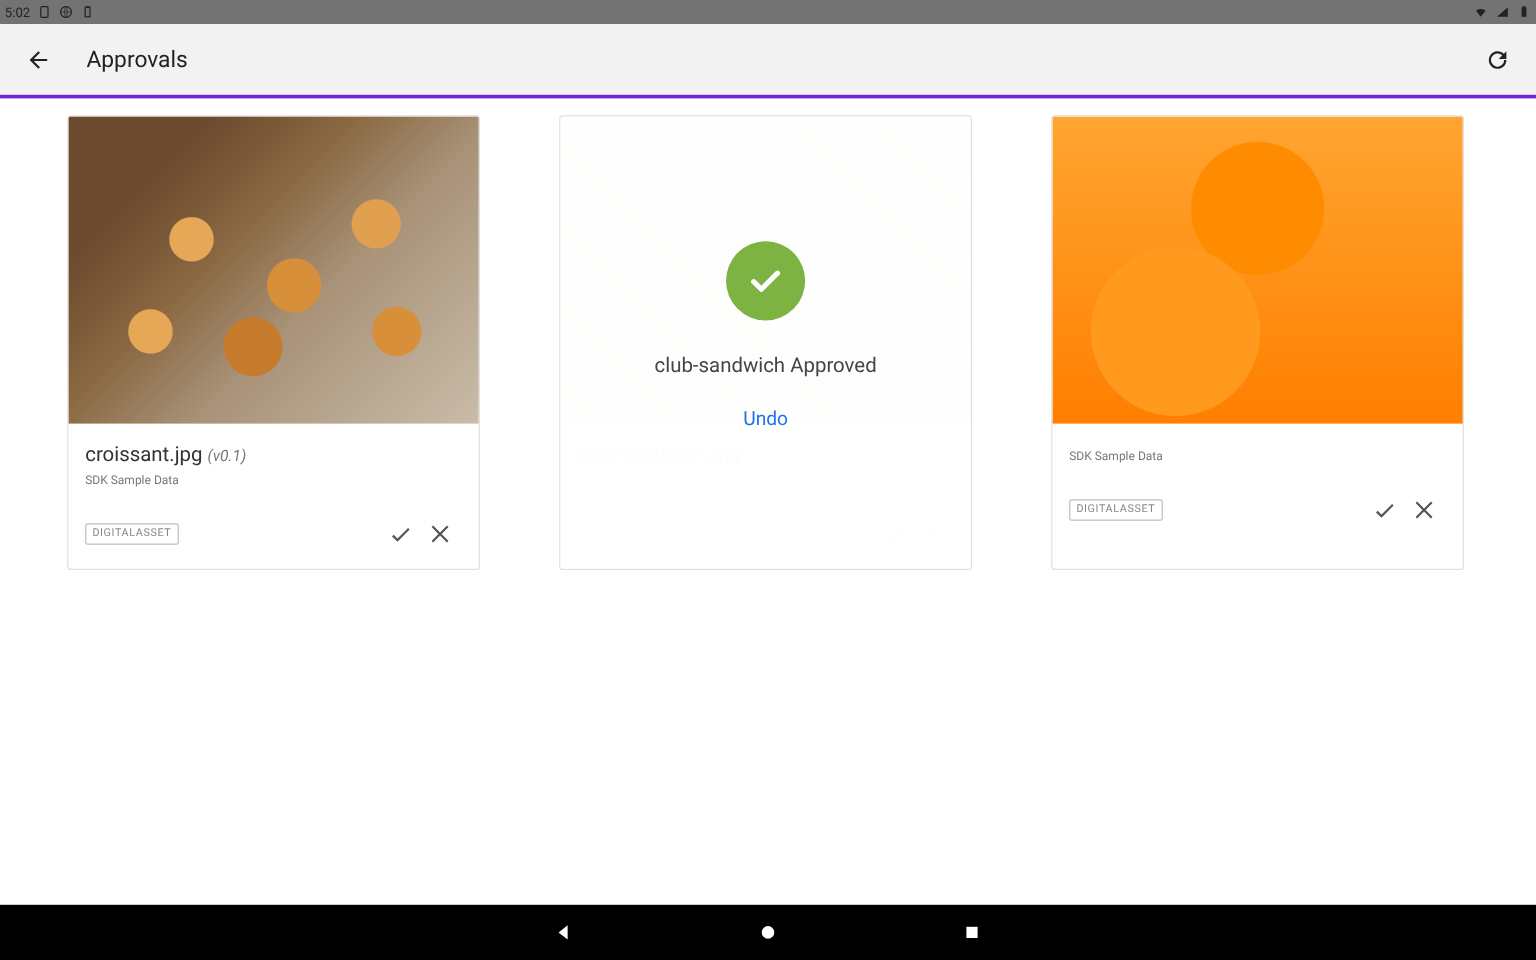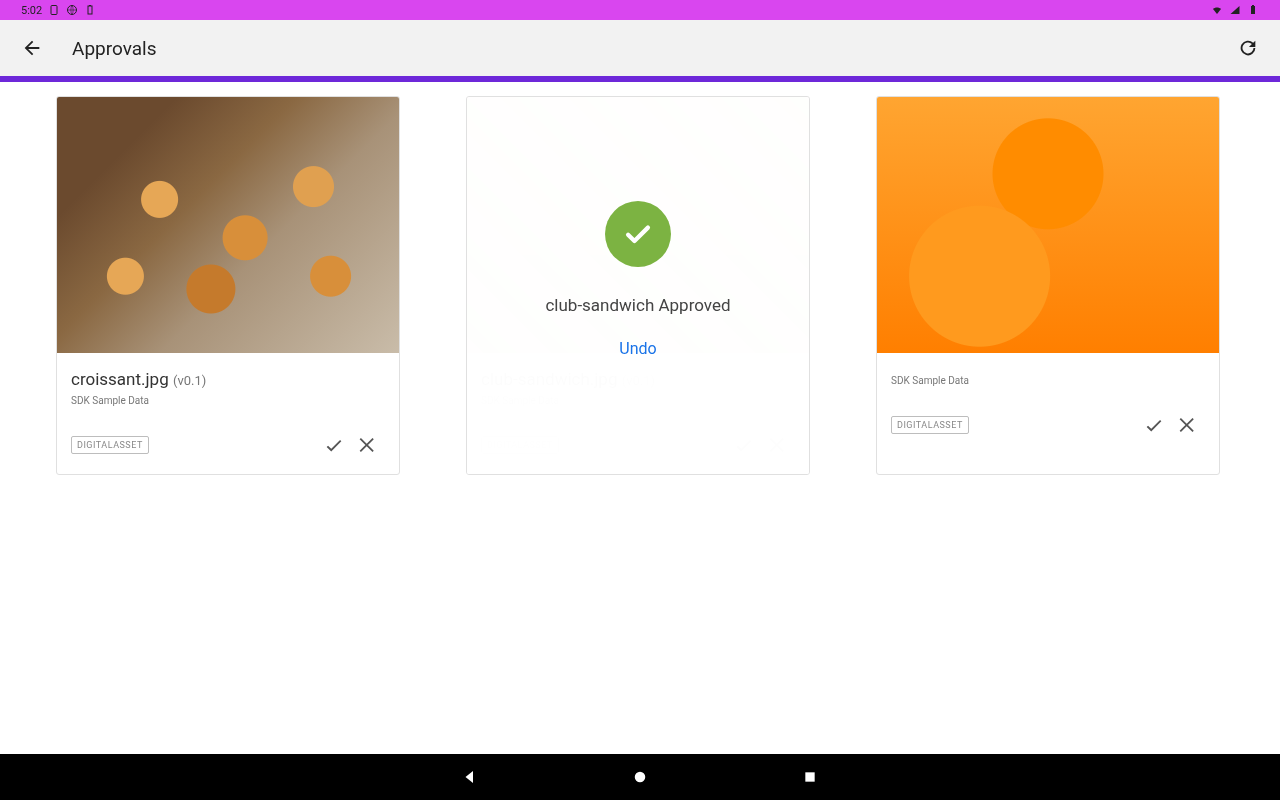--- a/index.html
+++ b/index.html
@@ -3,32 +3,32 @@
 <meta charset="utf-8">
 <style>
   * { box-sizing: border-box; margin: 0; padding: 0; }
   html, body { width: 1280px; height: 800px; font-family: Roboto, "Helvetica Neue", Arial, sans-serif; background: #fff; overflow: hidden; }
   
   .status-bar {
     height: 20px;
     display: flex;
     justify-content: space-between;
     align-items: center;
-    padding: 0 21px;
+    padding: 0 4px;
     font-size: 11px;
     color: #222;
-    background: #d946ef;
+    background: #737373;
   }
   .status-left, .status-right { display: flex; align-items: center; gap: 6px; }
   .status-left .si, .status-right .si { width: 12px; height: 12px; display:inline-block; }
   
   .app-bar {
     height: 62px;
     background: #f2f2f2;
-    border-bottom: 6px solid #6d28d9;
+    border-bottom: 3px solid #6d28d9;
     display: flex;
     align-items: center;
     padding: 0 20px;
   }
   .app-bar .back { width: 24px; height: 24px; cursor: pointer; margin-right: 28px; display:flex; align-items:center; justify-content:center; }
   .app-bar h1 { font-size: 19px; font-weight: 400; color: #222; flex:1; }
   .app-bar .refresh { width: 24px; height: 24px; cursor: pointer; display:flex; align-items:center; justify-content:center; }
   
   .content {
     padding: 14px 56px;
@@ -74,21 +74,21 @@
       linear-gradient(180deg, #ffa531 0%, #ff7f00 100%);
   }
   .meta {
     padding: 16px 14px 12px;
     flex: 1;
     display: flex;
     flex-direction: column;
     position: relative;
   }
   .fname { font-size: 17px; color: #333; }
-  .fname .ver { font-size: 13px; color: #777; }
+  .fname .ver { font-size: 13px; color: #777; font-style: italic; }
   .subtitle { font-size: 10px; color: #777; margin-top: 6px; }
   .bottom-row { margin-top: 22px; display: flex; align-items: center; }
   .tag {
     border: 1px solid #bdbdbd;
     color: #888;
     font-size: 9px;
     letter-spacing: 0.5px;
     padding: 3px 5px;
     border-radius: 2px;
   }

